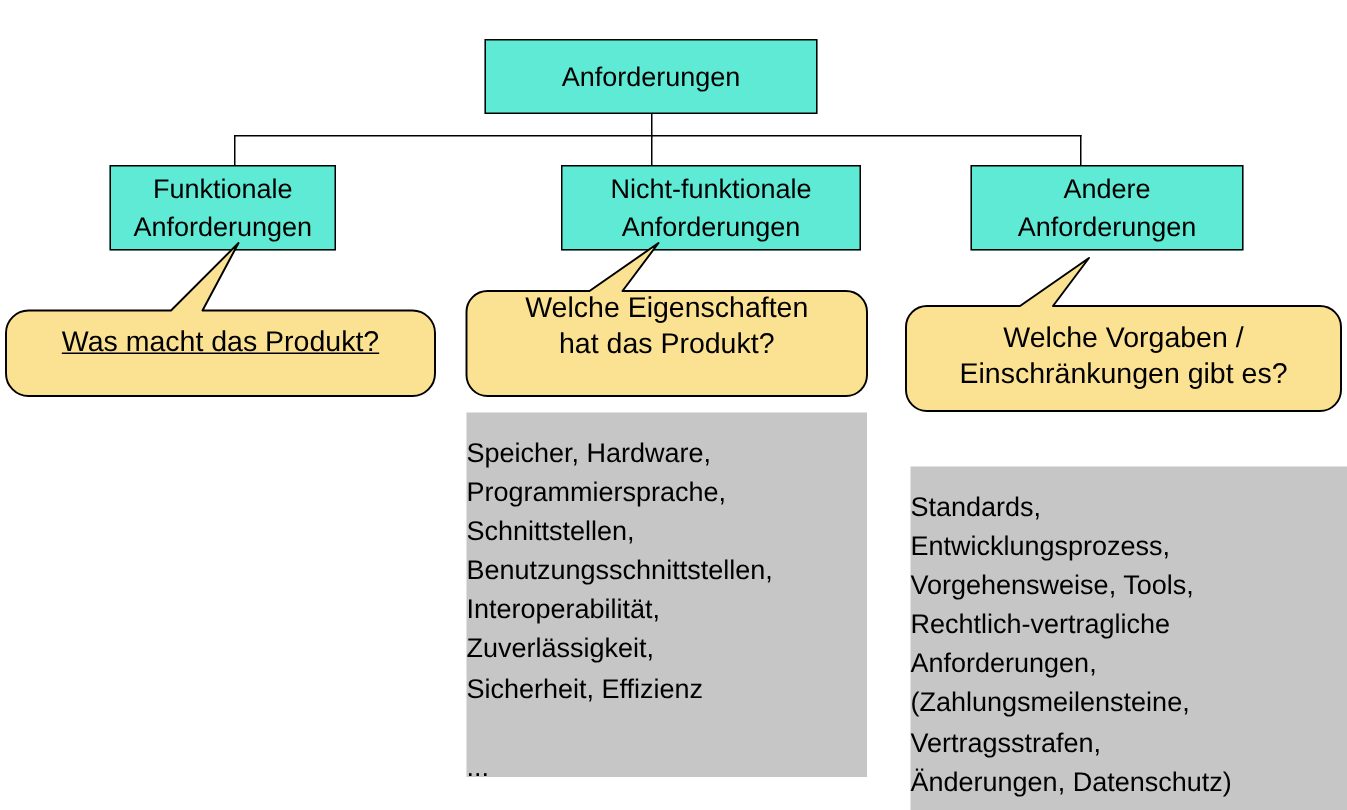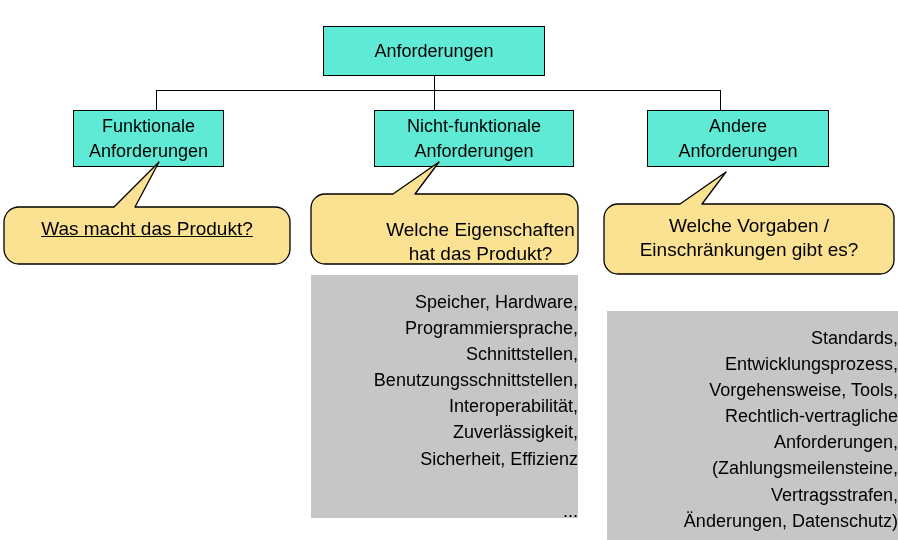--- a/index.html
+++ b/index.html
@@ -69,31 +69,31 @@
     line-height: 1.28;
     white-space: pre-line;
     pointer-events: none;
   }
 
   #callout-fa  { left:   4px; top: 162px; width: 286px; height: 102px; }
   #callout-nfa { left: 311px; top: 162px; width: 267px; height: 102px; }
   #callout-aa  { left: 604px; top: 172px; width: 290px; height: 102px; }
 
   #callout-fa  .callout-text { top: 55px; text-decoration: underline; }
-  #callout-nfa .callout-text { top: 56px; padding-left: 36px; }
+  #callout-nfa .callout-text { top: 32px; }
   #callout-aa  .callout-text { top: 42px; }
 
   
   .panel {
     position: absolute;
     background: #c6c6c6;
     color: #000000;
     font-size: 18px;
     line-height: 1.45;
-    text-align: right;
+    text-align: left;
     white-space: pre-line;
     box-sizing: border-box;
     padding-top: 14px;
     z-index: 3;
   }
   #panel-nfa { left: 311px; top: 275px; width: 267px; height: 243px; }
   #panel-aa  { left: 607px; top: 272px; width: 291px; height: 268px; margin-top: 39px; }
 </style>
 </head>
 <body>

